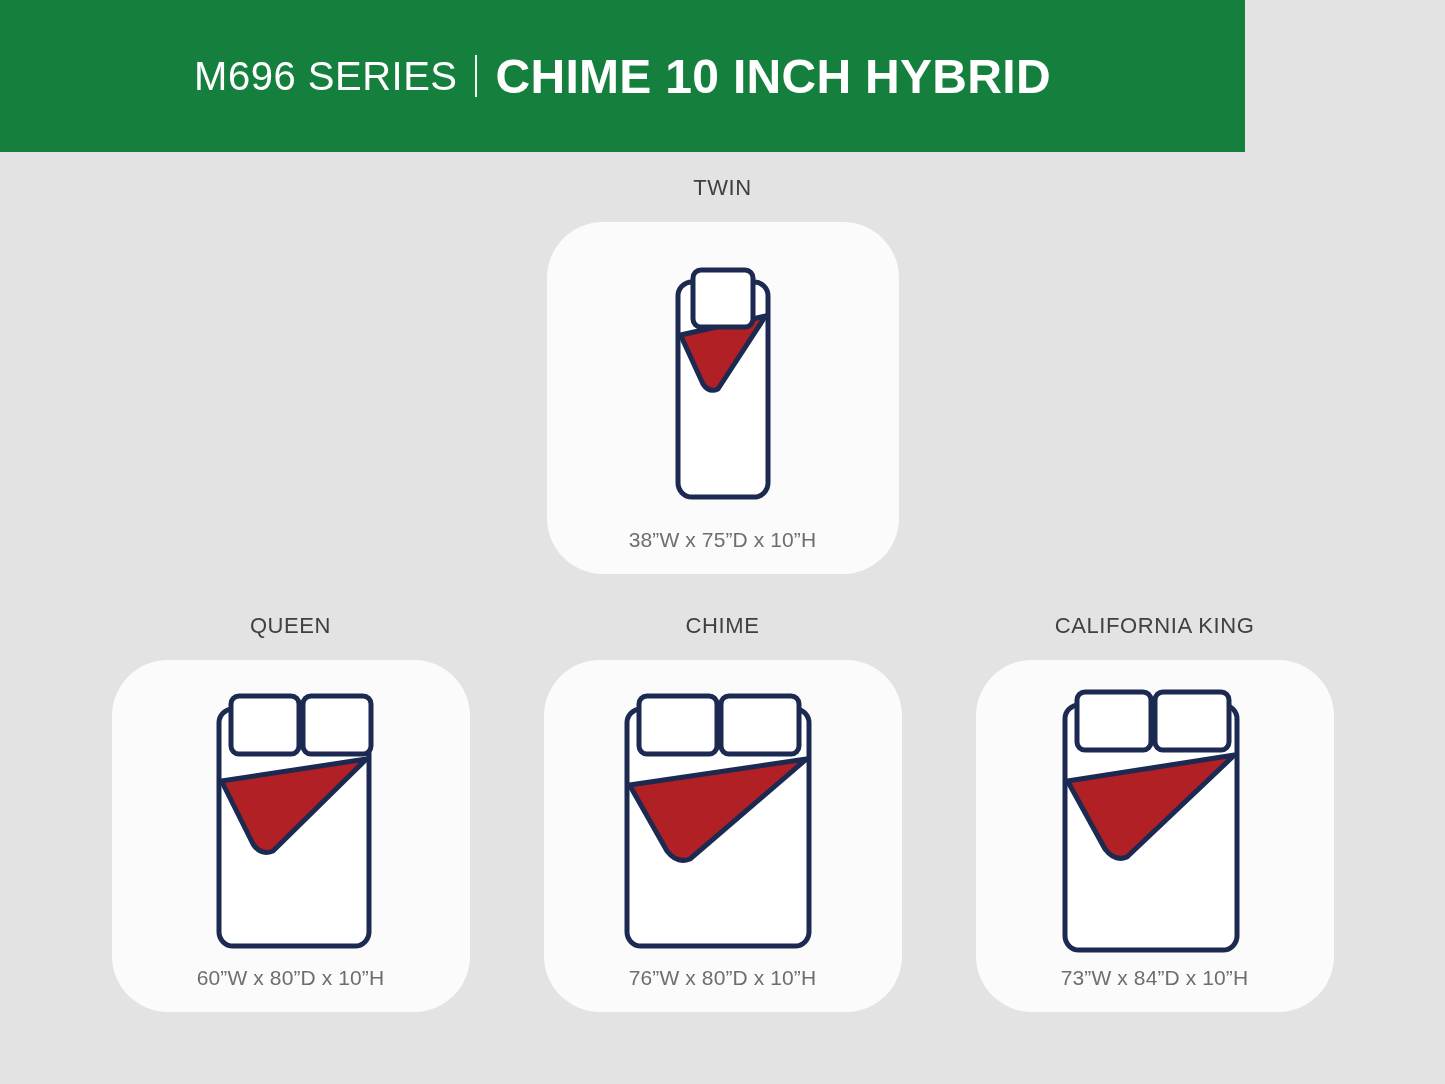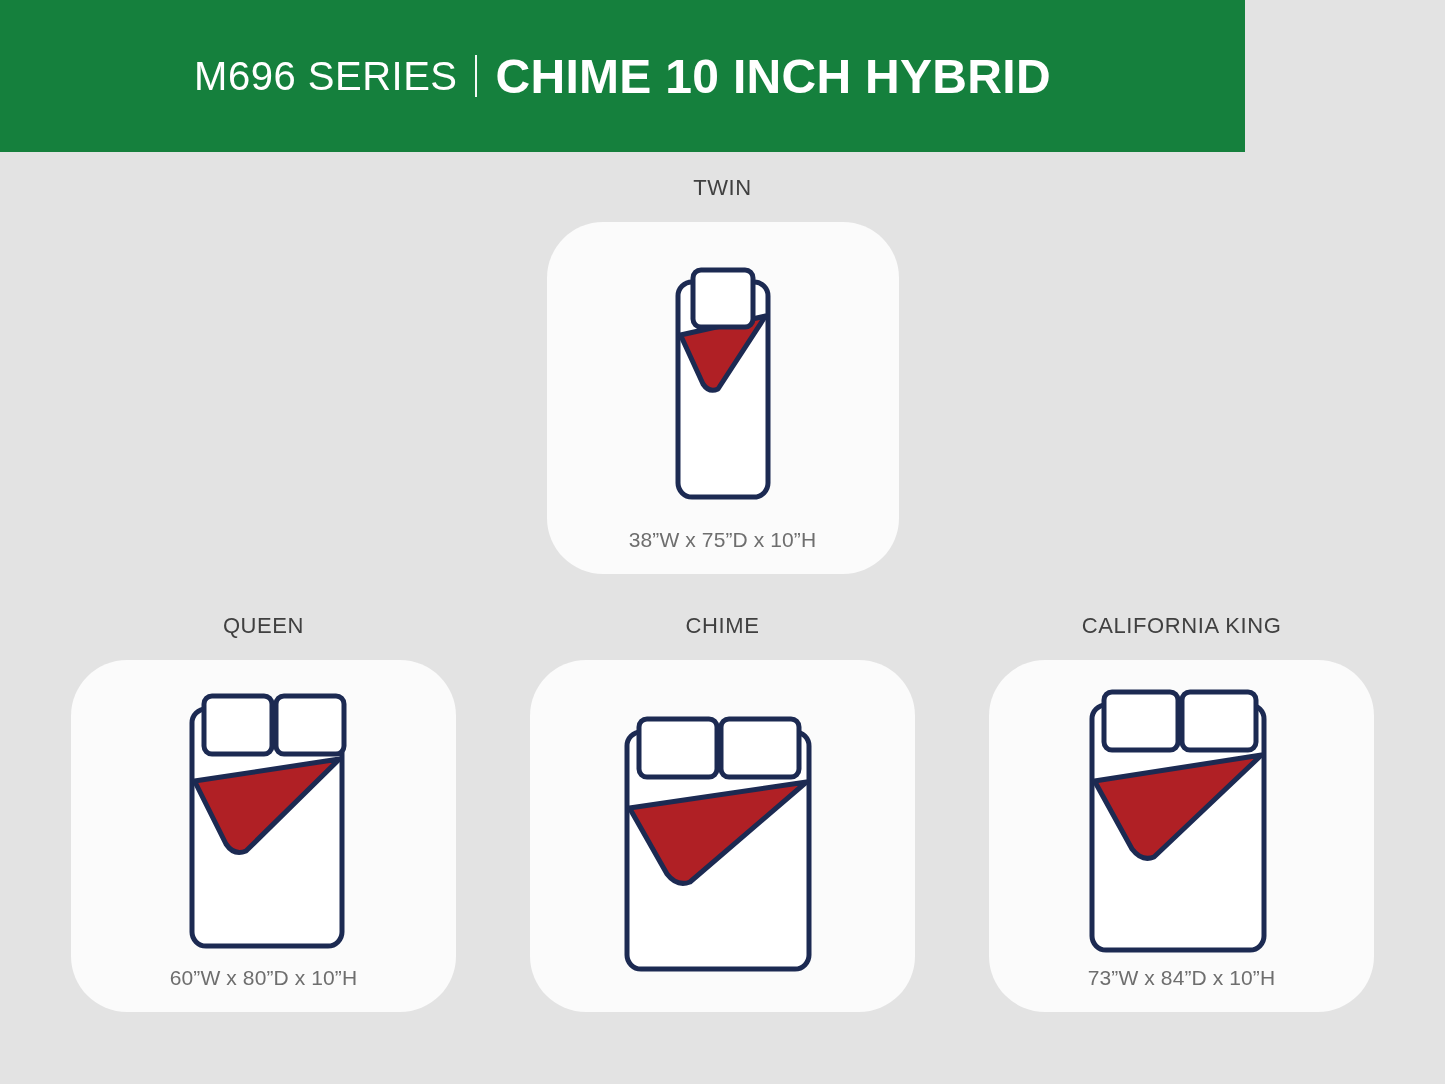--- a/index.html
+++ b/index.html
@@ -62,21 +62,21 @@
     text-align:center;
   }
 
   .card {
     background:#fbfbfb;
     border-radius:56px;
     display:flex; flex-direction:column;
     align-items:center; justify-content:flex-start;
   }
   .card-r1 { width:352px; height:352px; padding-top:22px; }
-  .card-r2 { width:385px; height:352px; padding-top:16px; }
+  .card-r2 { width:358px; height:352px; padding-top:16px; }
 
   .bed-wrap { flex:1; display:flex; align-items:center; justify-content:center; }
   .dims {
     font-size:21px; font-weight:400; color:#6e6e6e;
     text-align:center;
     padding-bottom:22px;
     letter-spacing:0.1px;
   }
 
   svg { display:block; overflow:visible; }
@@ -137,20 +137,21 @@
       <div class="size-title">CHIME</div>
       <div class="card card-r2">
         <div class="bed-wrap">
           <svg width="255" height="265" viewBox="0 0 255 265">
             <rect x="32" y="20" width="182" height="237" rx="14" ry="14" fill="#ffffff" stroke="#1c2a52" stroke-width="5"></rect>
             <path d="M 34.5 96 L 211.5 70 L 211.5 70 L 95 170 Q 82 175 72 162 Z" fill="#b02025" stroke="#1c2a52" stroke-width="5" stroke-linejoin="round"></path>
             <rect x="44" y="7" width="78" height="58" rx="8" ry="8" fill="#ffffff" stroke="#1c2a52" stroke-width="5"></rect>
             <rect x="126" y="7" width="78" height="58" rx="8" ry="8" fill="#ffffff" stroke="#1c2a52" stroke-width="5"></rect>
           </svg>
         </div>
+        <div class="dims">76”W x 80”D x 10”H</div>
       </div>
     </div>
 
     <div class="cell">
       <div class="size-title">CALIFORNIA KING</div>
       <div class="card card-r2">
         <div class="bed-wrap">
           <svg width="255" height="272" viewBox="0 0 255 272">
             <rect x="38" y="20" width="172" height="245" rx="14" ry="14" fill="#ffffff" stroke="#1c2a52" stroke-width="5"></rect>
             <path d="M 40.5 96 L 207.5 70 L 207.5 70 L 100 172 Q 88 177 78 164 Z" fill="#b02025" stroke="#1c2a52" stroke-width="5" stroke-linejoin="round"></path>

